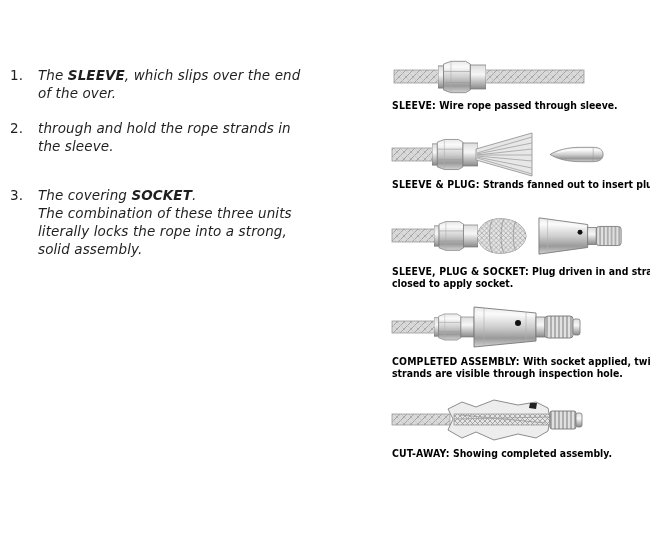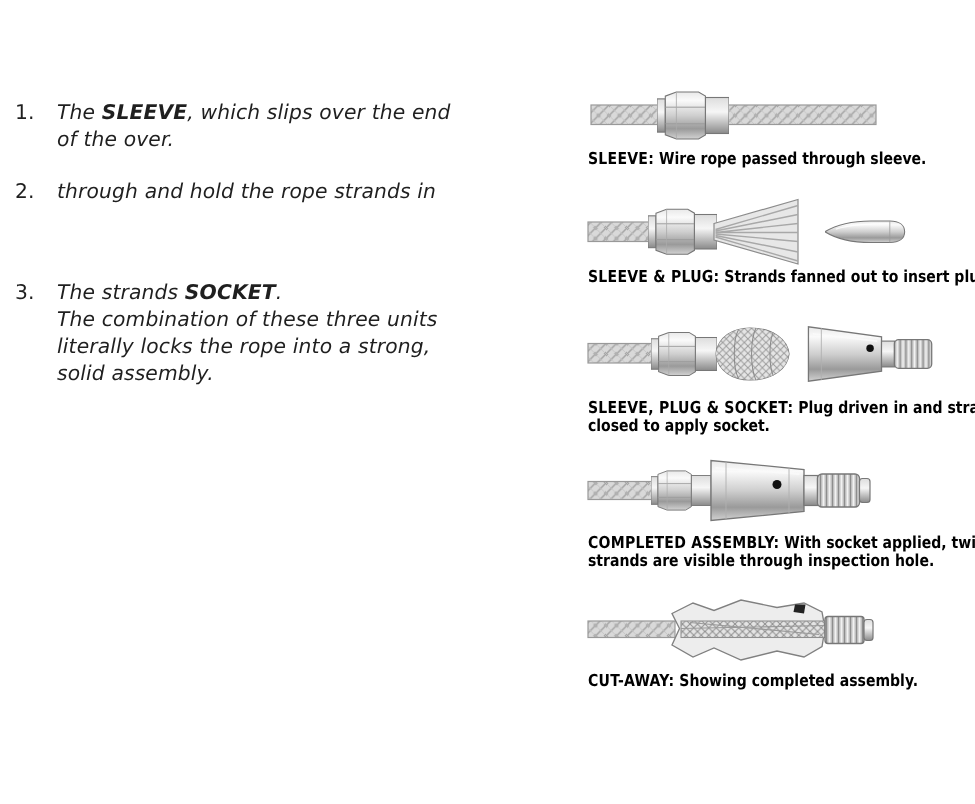--- a/index.html
+++ b/index.html
@@ -125,27 +125,28 @@
     <div class="item-lines">
       <div class="ln"><span>The </span><b>SLEEVE</b><span>, which slips over the end</span></div>
       <div class="ln"><span>of the over.</span></div>
     </div>
   </div>
 
   <div class="list-item" id="item-2">
     <div class="num">2.</div>
     <div class="item-lines">
       <div class="ln"><span>through and hold the rope strands in</span></div>
+      <div class="ln"><span>the sleeve.</span></div>
     </div>
   </div>
 
   <div class="list-item" id="item-3">
     <div class="num">3.</div>
     <div class="item-lines">
-      <div class="ln"><span>The strands </span><b>SOCKET</b><span>.</span></div>
+      <div class="ln"><span>The covering </span><b>SOCKET</b><span>.</span></div>
       <div class="ln"><span>The combination of these three units</span></div>
       <div class="ln"><span>literally locks the rope into a strong,</span></div>
       <div class="ln"><span>solid assembly.</span></div>
     </div>
   </div>
 
   <div class="fig" style="left:392px;top:56px;">
     <svg width="200" height="42" viewBox="0 0 200 42">
       <rect x="2" y="14" width="190" height="13" fill="url(#ropeWeave)" stroke="#999" stroke-width=".8"></rect>
       <use href="#sleeveSym" x="46" y="3" width="48" height="36"></use>

